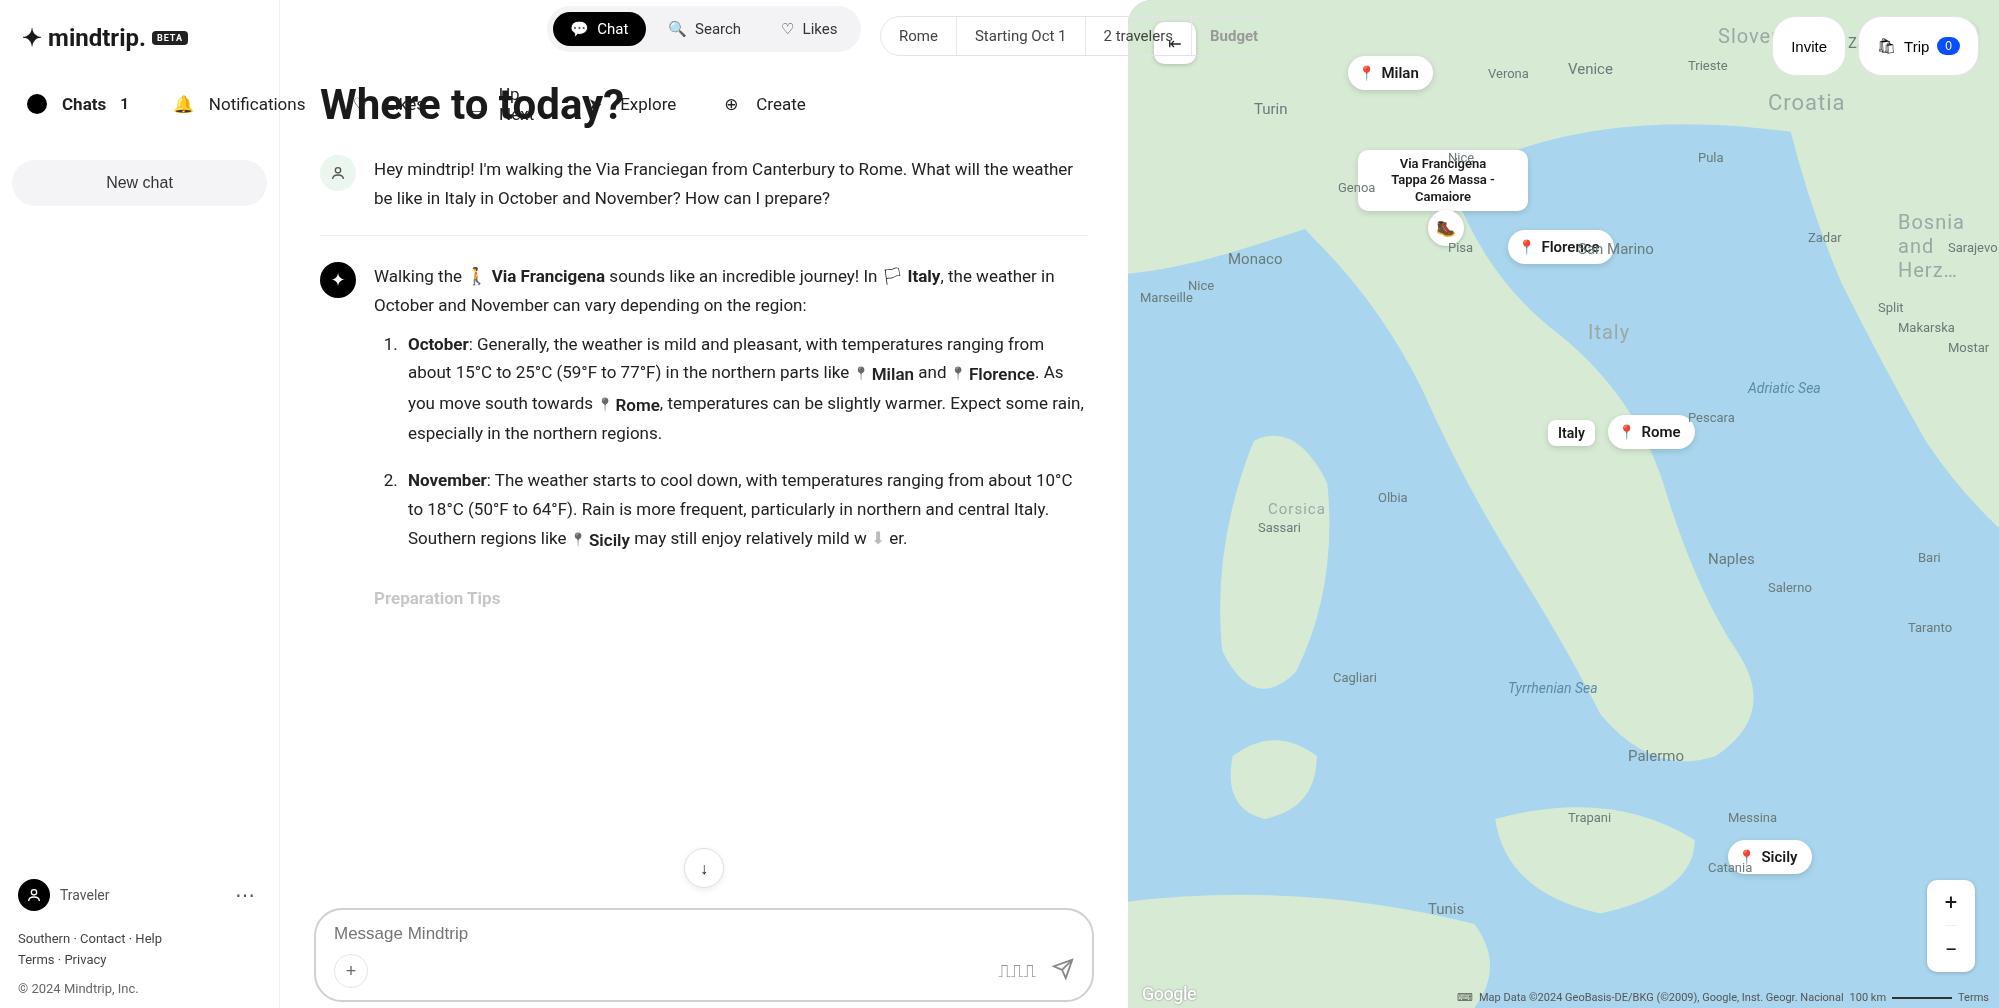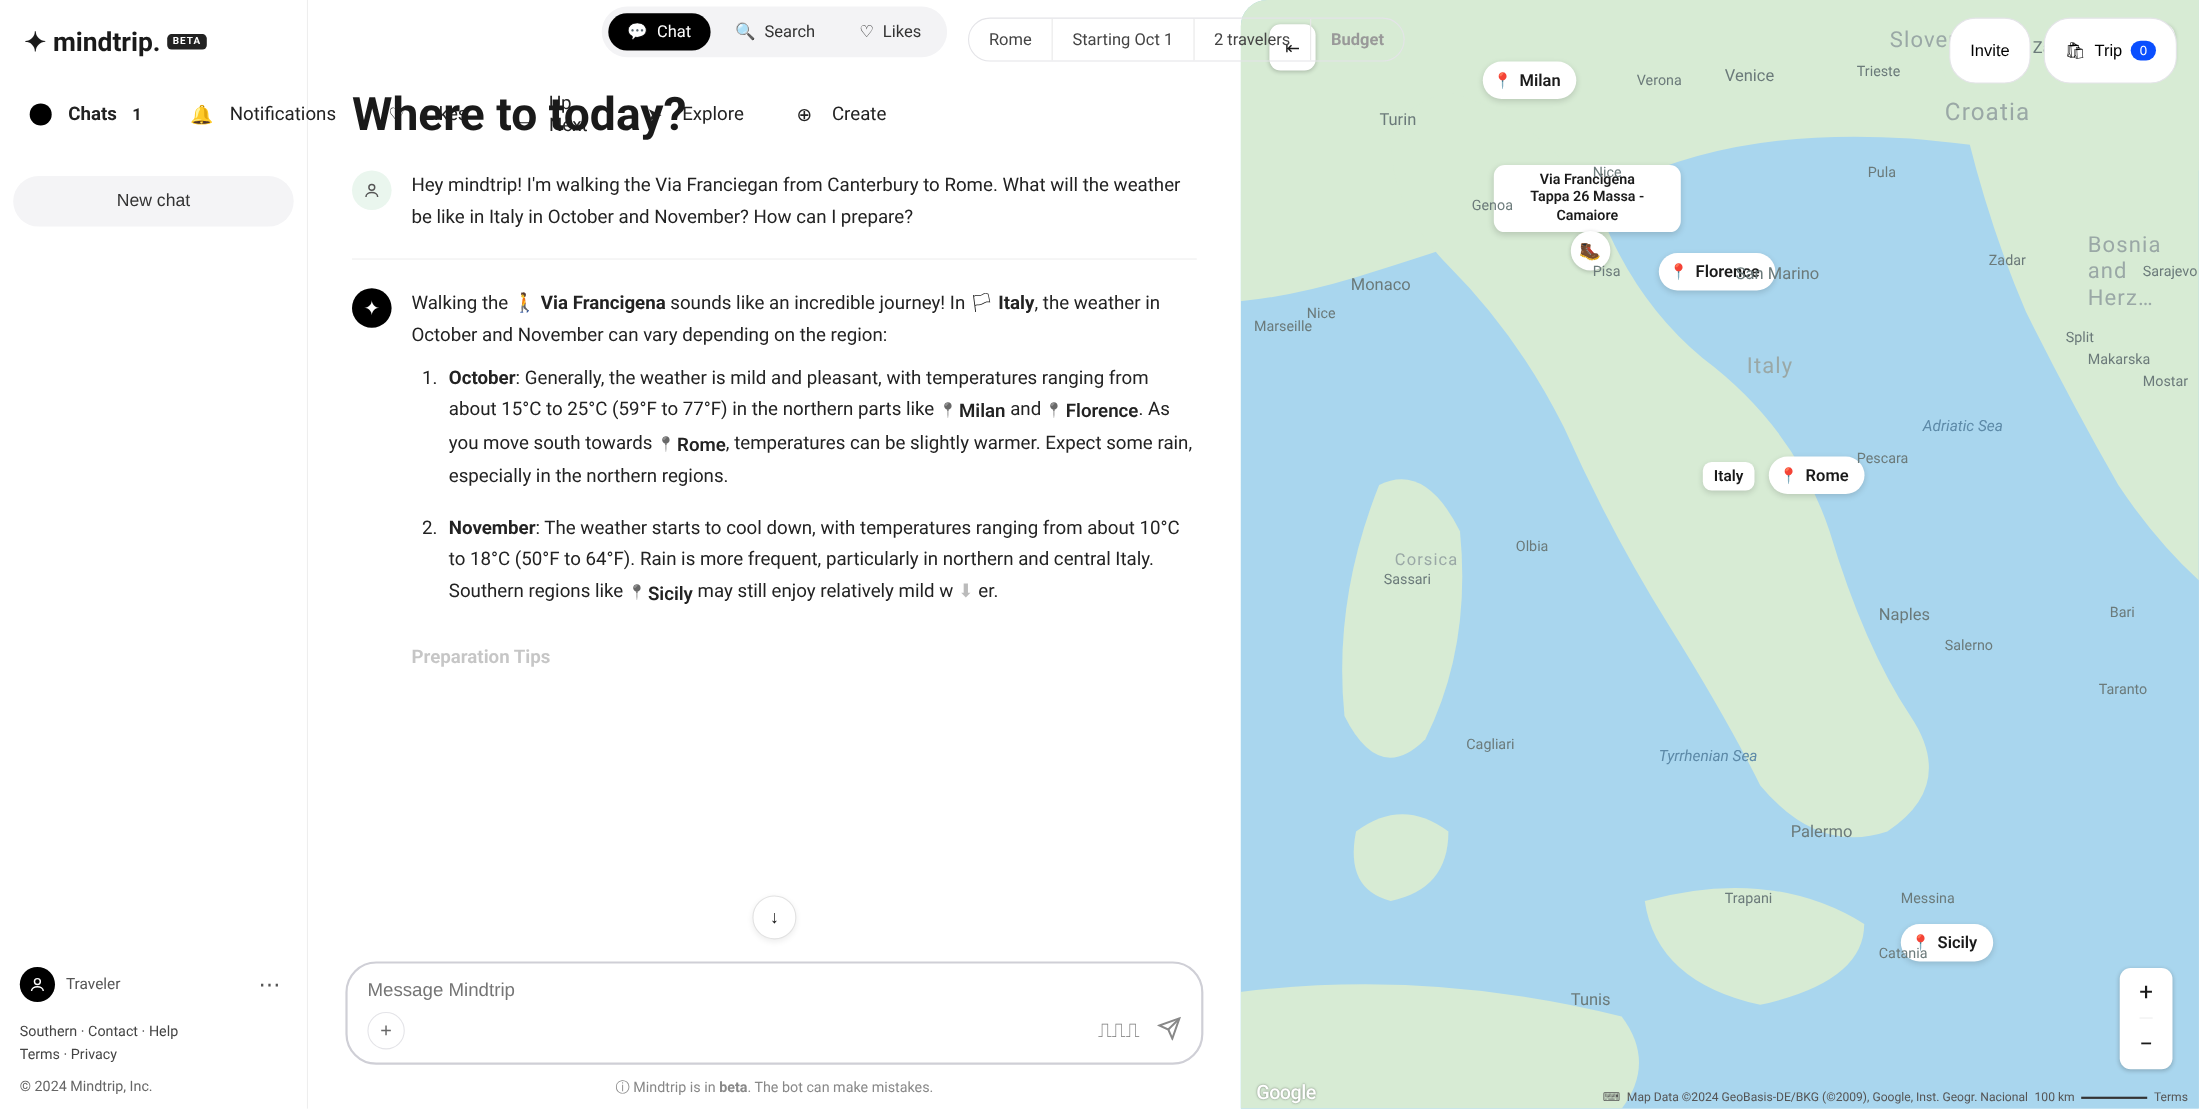--- a/index.html
+++ b/index.html
@@ -221,23 +221,20 @@
               <span style="cursor:pointer;font-size:18px;">⎍⎍⎍</span>
               <span class="send">
                 <svg width="22" height="22" viewBox="0 0 24 24" fill="none" stroke="#888" stroke-width="2">
                     <path d="M22 2L11 13"></path>
                     <path d="M22 2l-7 20-4-9-9-4 20-7z"></path>
                   </svg>
               </span>
             </div>
           </div>
         </div>
-      </div>
-      <div class="beta-note">
-        ⓘ <span>Mindtrip is in </span><b>beta</b><span>. The bot can make mistakes.</span>
       </div>
     </section>
 
     <div style="position:absolute; top:16px; left:600px; z-index:6;">
       <div class="pill-group">
         <div class="pill">Rome</div>
         <div class="pill">Starting Oct 1</div>
         <div class="pill">2 travelers</div>
         <div class="pill">Budget</div>
       </div>

